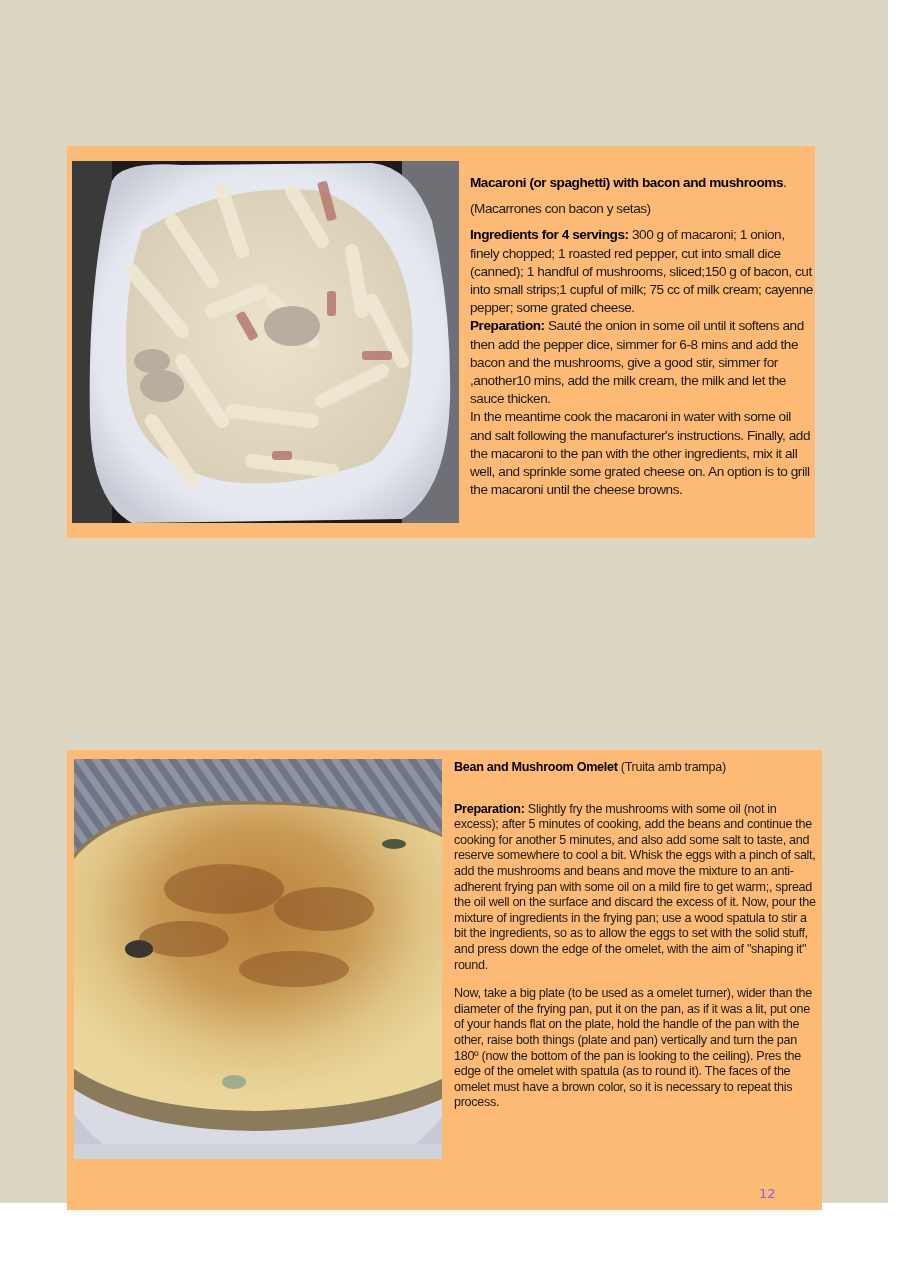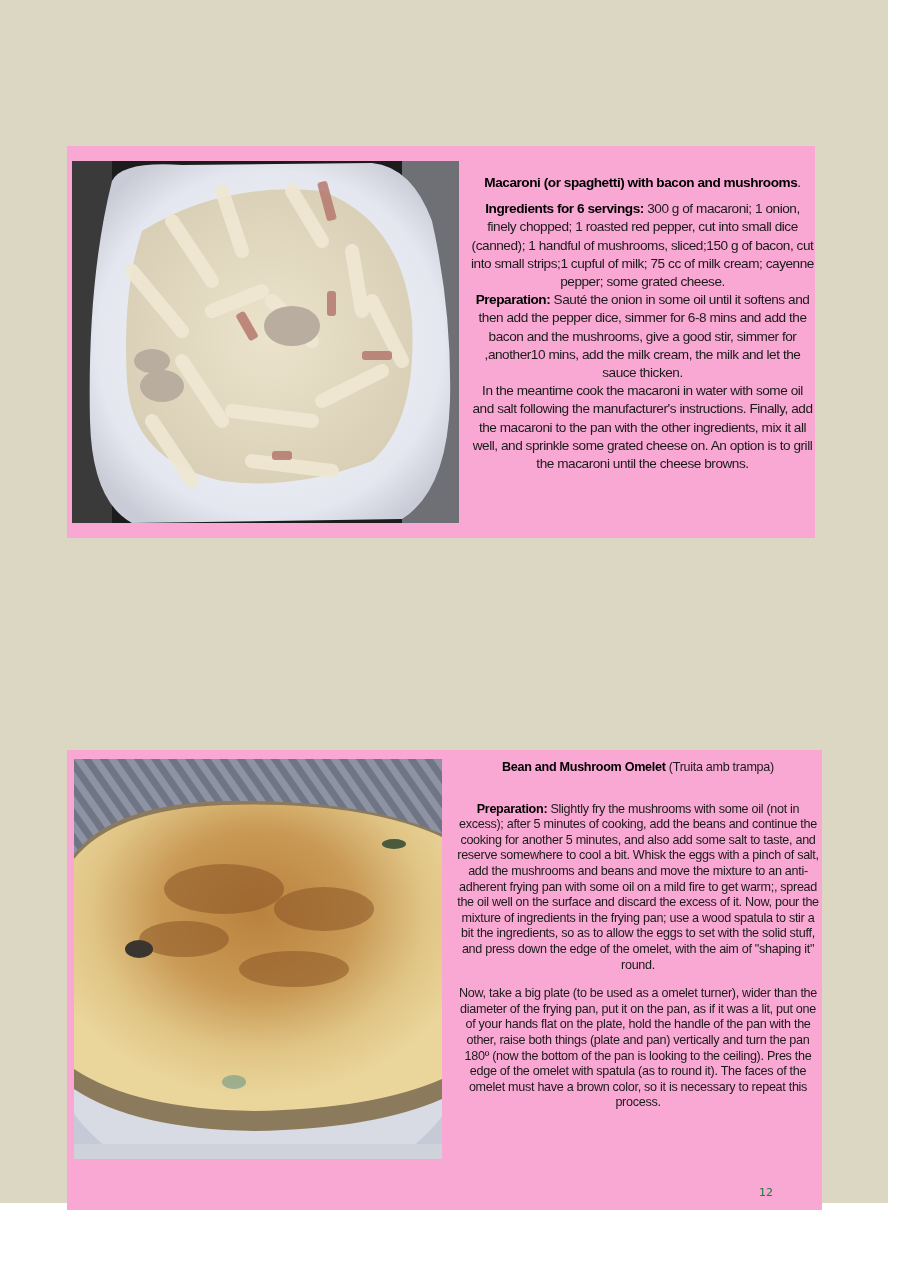--- a/index.html
+++ b/index.html
@@ -7,22 +7,21 @@
     body { position: relative; font-family: "Liberation Sans", sans-serif; }
 
     .page-bg {
       position: absolute; left: 0; top: 0;
       width: 888px; height: 1203px;
       background: #dcd7c2;
     }
 
     .card {
       position: absolute;
-      background: #f9a8d4;
-      text-align: center;
+      background: #fdba74;
     }
     #card1 { left: 67px; top: 146px; width: 748px; height: 392px; }
     #card2 { left: 67px; top: 750px; width: 755px; height: 460px; }
 
     .photo {
       position: absolute;
       overflow: hidden;
     }
     #photo1 { left: 5px; top: 15px; width: 387px; height: 362px; background: #2a2a2a; }
     #photo2 { left: 7px; top: 9px; width: 368px; height: 400px; background: #7a8090; }
@@ -47,22 +46,22 @@
     .recipe-text p { margin: 0; }
     .recipe-text b { font-weight: bold; color: #000; }
     #text1 .title-line { margin-bottom: 8px; }
     #text1 .subtitle-line { margin-bottom: 8px; }
     #text2 .gap { height: 13px; }
 
     .page-number {
       position: absolute;
       left: 759px; top: 1186px;
       font-family: "DejaVu Sans", sans-serif;
-      font-size: 11px;
-      color: #15803d;
+      font-size: 13px;
+      color: #8b5cf6;
     }
   </style>
 </head>
 <body>
 
 <div class="page-bg"></div>
 
 <div class="card" id="card1">
   <div class="photo" id="photo1" title="Plate of penne pasta in cream sauce with bacon and mushrooms">
     <svg viewBox="0 0 387 362" preserveAspectRatio="none">
@@ -106,21 +105,22 @@
       </g>
       <g fill="#b8ad9e">
         <ellipse cx="220" cy="165" rx="28" ry="20"></ellipse>
         <ellipse cx="90" cy="225" rx="22" ry="16"></ellipse>
         <ellipse cx="80" cy="200" rx="18" ry="12"></ellipse>
       </g>
     </svg>
   </div>
   <div class="recipe-text" id="text1">
     <p class="title-line"><b>Macaroni (or spaghetti) with bacon and mushrooms</b><span>.</span></p>
-    <p><b>Ingredients for 6 servings:</b><span> 300 g of macaroni; 1 onion, finely chopped; 1 roasted red pepper, cut into small dice (canned); 1 handful of mushrooms, sliced;150 g of bacon, cut into small strips;1  cupful of milk; 75 cc of milk cream; cayenne pepper; some grated cheese.</span></p>
+    <p class="subtitle-line">(Macarrones con bacon y setas)</p>
+    <p><b>Ingredients for 4 servings:</b><span> 300 g of macaroni; 1 onion, finely chopped; 1 roasted red pepper, cut into small dice (canned); 1 handful of mushrooms, sliced;150 g of bacon, cut into small strips;1  cupful of milk; 75 cc of milk cream; cayenne pepper; some grated cheese.</span></p>
     <p><b>Preparation:</b><span> Sauté the onion in some oil until it softens and then add the pepper dice, simmer for 6-8 mins and add the bacon and the mushrooms, give a good stir, simmer for ,another10 mins, add the milk cream,  the milk and let the sauce thicken.</span></p>
     <p>In the meantime cook the macaroni in water with some oil and salt following the manufacturer's instructions.  Finally, add the macaroni to the pan with the other ingredients, mix it all well, and sprinkle some grated cheese on. An option is to grill the macaroni until the cheese browns.</p>
   </div>
 </div>
 
 <div class="card" id="card2">
   <div class="photo" id="photo2" title="Round golden-brown bean and mushroom omelet on a white plate">
     <svg viewBox="0 0 368 400" preserveAspectRatio="none">
       <defs>
         <pattern id="stripes" width="14" height="14" patternUnits="userSpaceOnUse" patternTransform="rotate(-35)">

